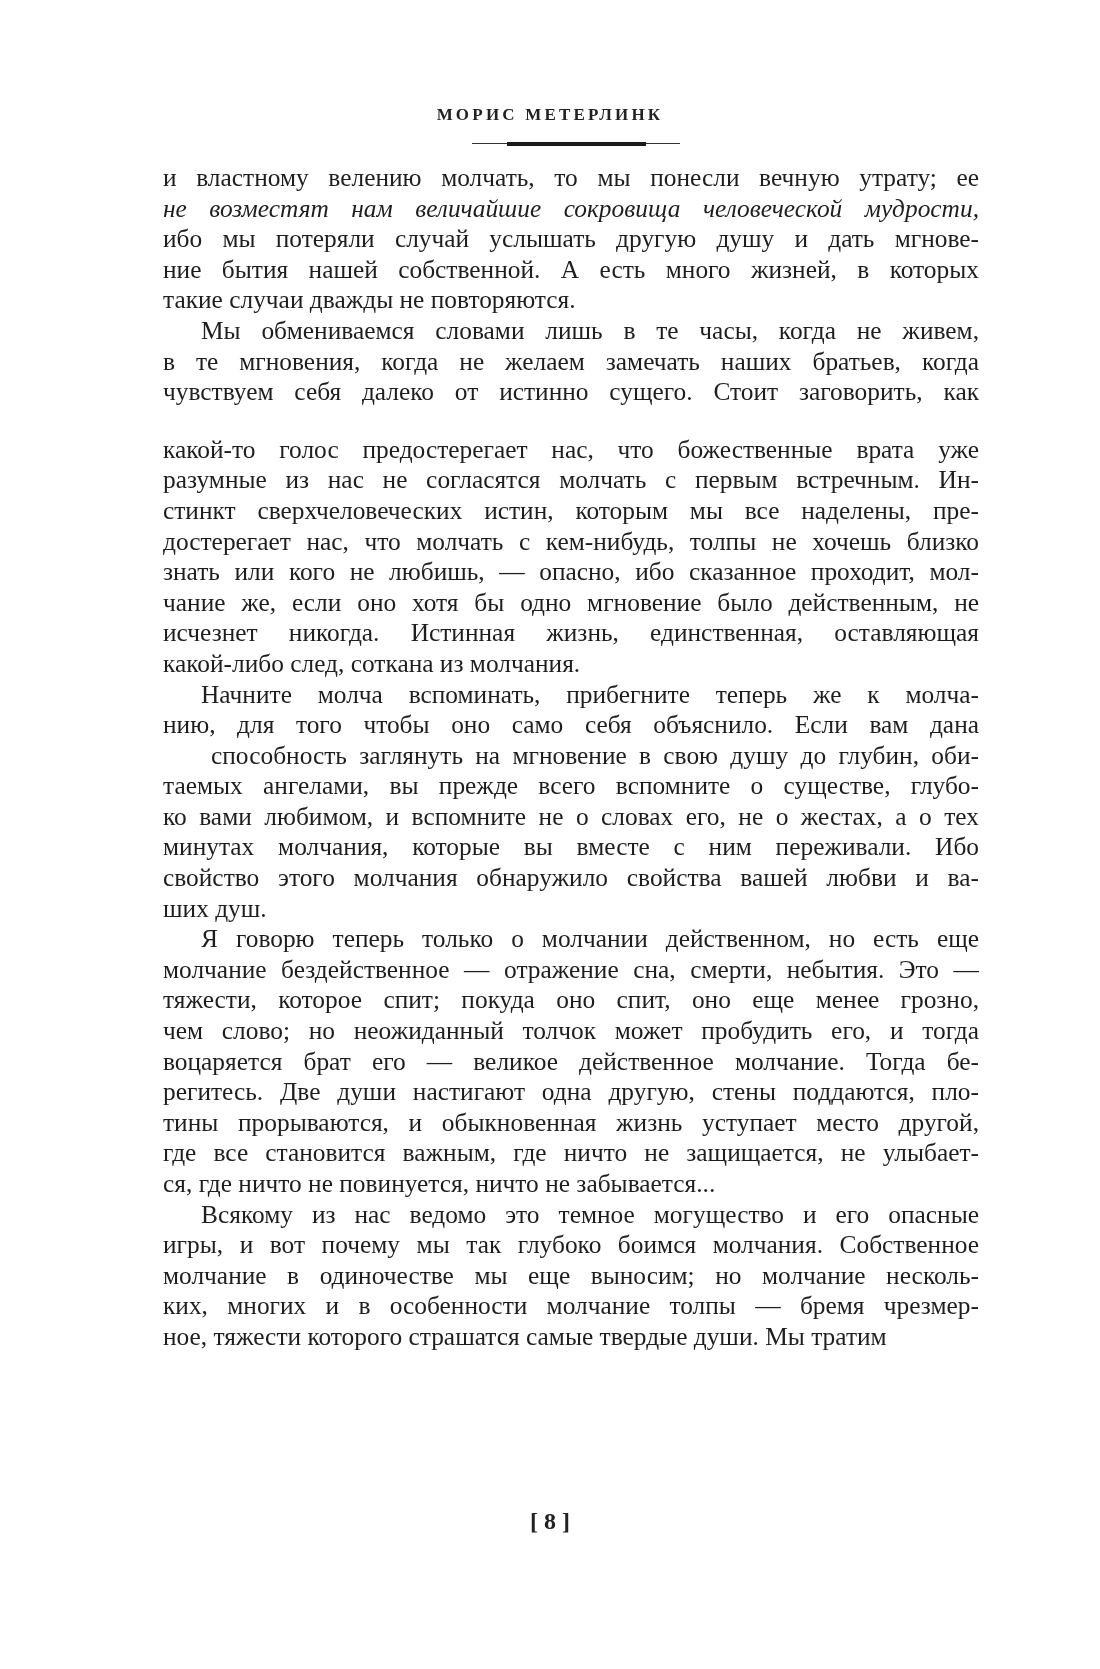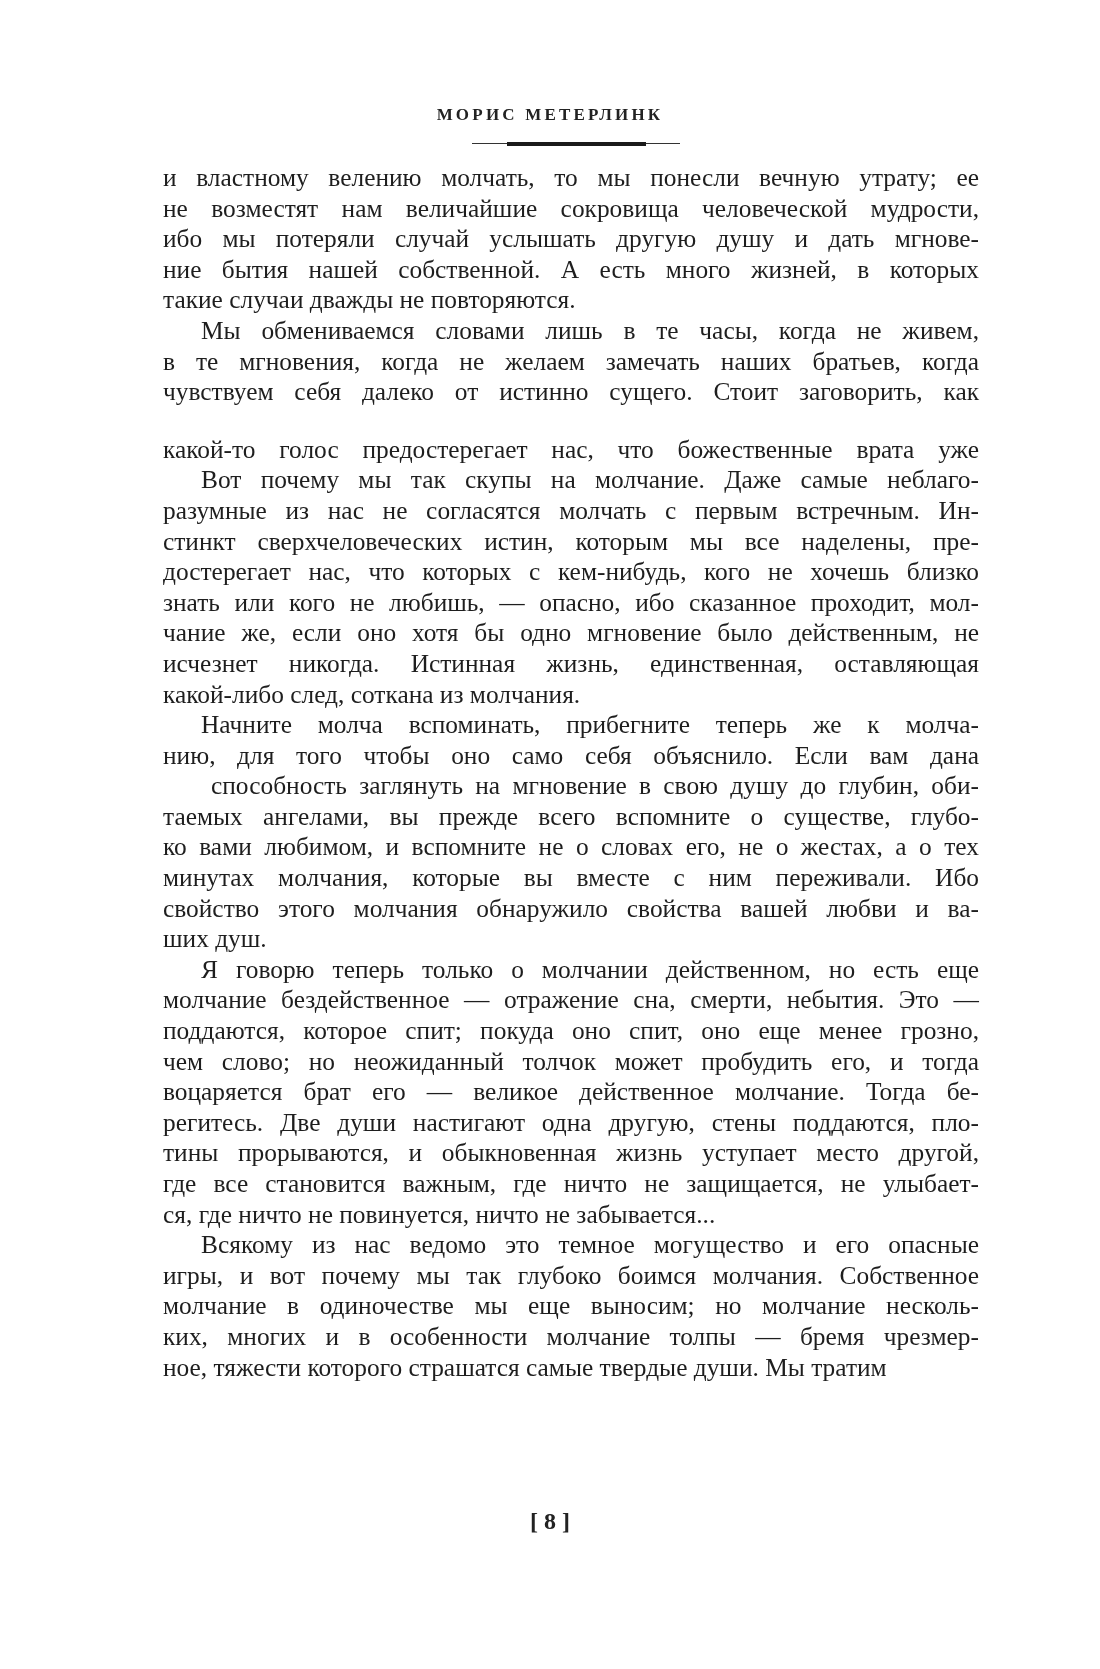--- a/index.html
+++ b/index.html
@@ -87,55 +87,54 @@
 </head>
 <body>
 
 <div class="running-head">МОРИС МЕТЕРЛИНК</div>
 <div class="head-rule"></div>
 <div class="head-rule-thick"></div>
 
 <div class="text-block" id="text-block">
     <p>
       <span class="line" style="display: block;"><span style="white-space: nowrap; word-spacing: 0px;">и властному велению молчать, то мы понесли вечную утрату; ее</span></span>
-      <span class="line" style="display: block;"><span style="white-space: nowrap; word-spacing: 0px;">не возместят нам величайшие сокровища человеческой мудрости,</span></span>
+      <span class="line" style="display: block; font-style: italic;"><span style="white-space: nowrap; word-spacing: 0px;">не возместят нам величайшие сокровища человеческой мудрости,</span></span>
       <span class="line" style="display: block;"><span style="white-space: nowrap; word-spacing: 0px;">ибо мы потеряли случай услышать другую душу и дать мгнове-</span></span>
       <span class="line" style="display: block;"><span style="white-space: nowrap; word-spacing: 0px;">ние бытия нашей собственной. А есть много жизней, в которых</span></span>
       <span class="line last" style="display: block;"><span style="white-space: nowrap;">такие случаи дважды не повторяются.</span></span>
     </p>
     <p>
       <span class="line first" style="display: block;"><span style="white-space: nowrap; word-spacing: 0px;">Мы обмениваемся словами лишь в те часы, когда не живем,</span></span>
       <span class="line" style="display: block;"><span style="white-space: nowrap; word-spacing: 0px;">в те мгновения, когда не желаем замечать наших братьев, когда</span></span>
       <span class="line" style="display: block;"><span style="white-space: nowrap; word-spacing: 0px;">чувствуем себя далеко от истинно сущего. Стоит заговорить, как</span></span>
       <span class="line" style="display: block; margin-top: 27px;"><span style="white-space: nowrap; word-spacing: 0px;">какой-то голос предостерегает нас, что божественные врата уже</span></span>
     </p>
     <p>
-      <span class="line first" style="display: block;"><span style="white-space: nowrap; word-spacing: 0px;">Вот почему мы так скупы на молчание. Даже самые неблаго-</span></span>
       <span class="line" style="display: block;"><span style="white-space: nowrap; word-spacing: 0px;">разумные из нас не согласятся молчать с первым встречным. Ин-</span></span>
       <span class="line" style="display: block;"><span style="white-space: nowrap; word-spacing: 0px;">стинкт сверхчеловеческих истин, которым мы все наделены, пре-</span></span>
-      <span class="line" style="display: block;"><span style="white-space: nowrap; word-spacing: 0px;">достерегает нас, что которых с кем-нибудь, кого не хочешь близко</span></span>
+      <span class="line" style="display: block;"><span style="white-space: nowrap; word-spacing: 0px;">достерегает нас, что молчать с кем-нибудь, толпы не хочешь близко</span></span>
       <span class="line" style="display: block;"><span style="white-space: nowrap; word-spacing: 0px;">знать или кого не любишь, — опасно, ибо сказанное проходит, мол-</span></span>
       <span class="line" style="display: block;"><span style="white-space: nowrap; word-spacing: 0px;">чание же, если оно хотя бы одно мгновение было действенным, не</span></span>
       <span class="line" style="display: block;"><span style="white-space: nowrap; word-spacing: 0px;">исчезнет никогда. Истинная жизнь, единственная, оставляющая</span></span>
       <span class="line last" style="display: block;"><span style="white-space: nowrap;">какой-либо след, соткана из молчания.</span></span>
     </p>
     <p>
       <span class="line first" style="display: block;"><span style="white-space: nowrap; word-spacing: 0px;">Начните молча вспоминать, прибегните теперь же к молча-</span></span>
       <span class="line" style="display: block;"><span style="white-space: nowrap; word-spacing: 0px;">нию, для того чтобы оно само себя объяснило. Если вам дана</span></span>
       <span class="line" style="display: block; margin-left: 48px;"><span style="white-space: nowrap; word-spacing: 0px;">способность заглянуть на мгновение в свою душу до глубин, оби-</span></span>
       <span class="line" style="display: block;"><span style="white-space: nowrap; word-spacing: 0px;">таемых ангелами, вы прежде всего вспомните о существе, глубо-</span></span>
       <span class="line" style="display: block;"><span style="white-space: nowrap; word-spacing: 0px;">ко вами любимом, и вспомните не о словах его, не о жестах, а о тех</span></span>
       <span class="line" style="display: block;"><span style="white-space: nowrap; word-spacing: 0px;">минутах молчания, которые вы вместе с ним переживали. Ибо</span></span>
       <span class="line" style="display: block;"><span style="white-space: nowrap; word-spacing: 0px;">свойство этого молчания обнаружило свойства вашей любви и ва-</span></span>
       <span class="line last" style="display: block;"><span style="white-space: nowrap;">ших душ.</span></span>
     </p>
     <p>
       <span class="line first" style="display: block;"><span style="white-space: nowrap; word-spacing: 0px;">Я говорю теперь только о молчании действенном, но есть еще</span></span>
       <span class="line" style="display: block;"><span style="white-space: nowrap; word-spacing: 0px;">молчание бездейственное — отражение сна, смерти, небытия. Это —</span></span>
-      <span class="line" style="display: block;"><span style="white-space: nowrap; word-spacing: 0px;">поддаются, которое спит; покуда оно спит, оно еще менее грозно,</span></span>
+      <span class="line" style="display: block;"><span style="white-space: nowrap; word-spacing: 0px;">тяжести, которое спит; покуда оно спит, оно еще менее грозно,</span></span>
       <span class="line" style="display: block;"><span style="white-space: nowrap; word-spacing: 0px;">чем слово; но неожиданный толчок может пробудить его, и тогда</span></span>
       <span class="line" style="display: block;"><span style="white-space: nowrap; word-spacing: 0px;">воцаряется брат его — великое действенное молчание. Тогда бе-</span></span>
       <span class="line" style="display: block;"><span style="white-space: nowrap; word-spacing: 0px;">регитесь. Две души настигают одна другую, стены поддаются, пло-</span></span>
       <span class="line" style="display: block;"><span style="white-space: nowrap; word-spacing: 0px;">тины прорываются, и обыкновенная жизнь уступает место другой,</span></span>
       <span class="line" style="display: block;"><span style="white-space: nowrap; word-spacing: 0px;">где все становится важным, где ничто не защищается, не улыбает-</span></span>
       <span class="line last" style="display: block;"><span style="white-space: nowrap;">ся, где ничто не повинуется, ничто не забывается...</span></span>
     </p>
     <p>
       <span class="line first" style="display: block;"><span style="white-space: nowrap; word-spacing: 0px;">Всякому из нас ведомо это темное могущество и его опасные</span></span>
       <span class="line" style="display: block;"><span style="white-space: nowrap; word-spacing: 0px;">игры, и вот почему мы так глубоко боимся молчания. Собственное</span></span>

